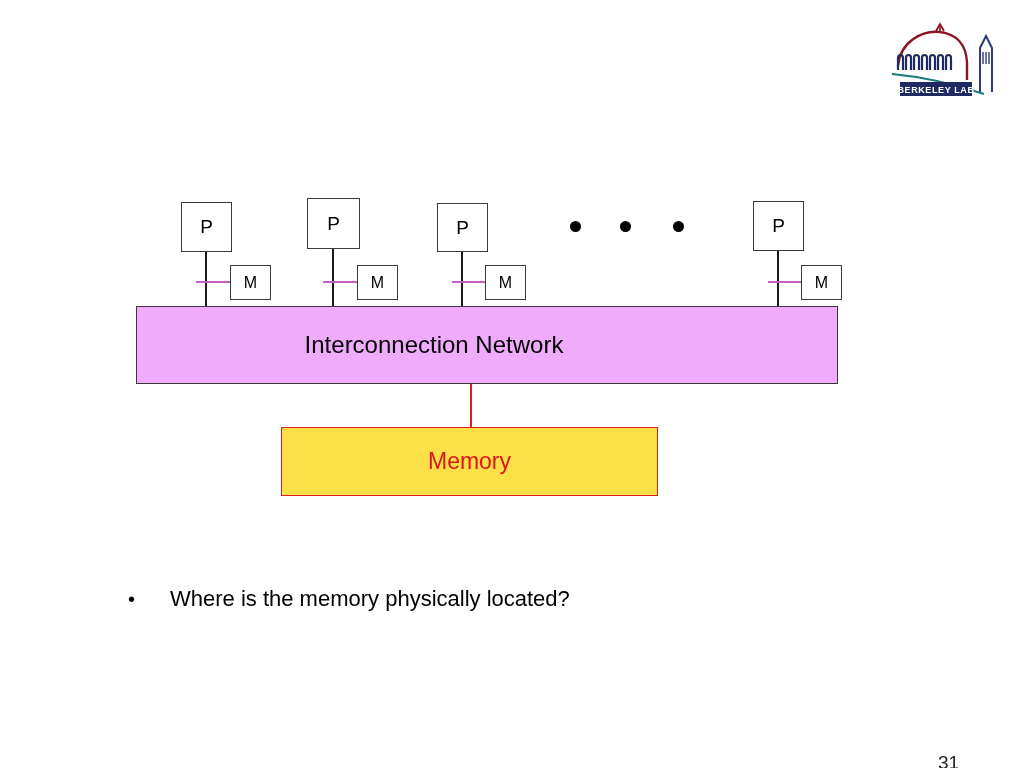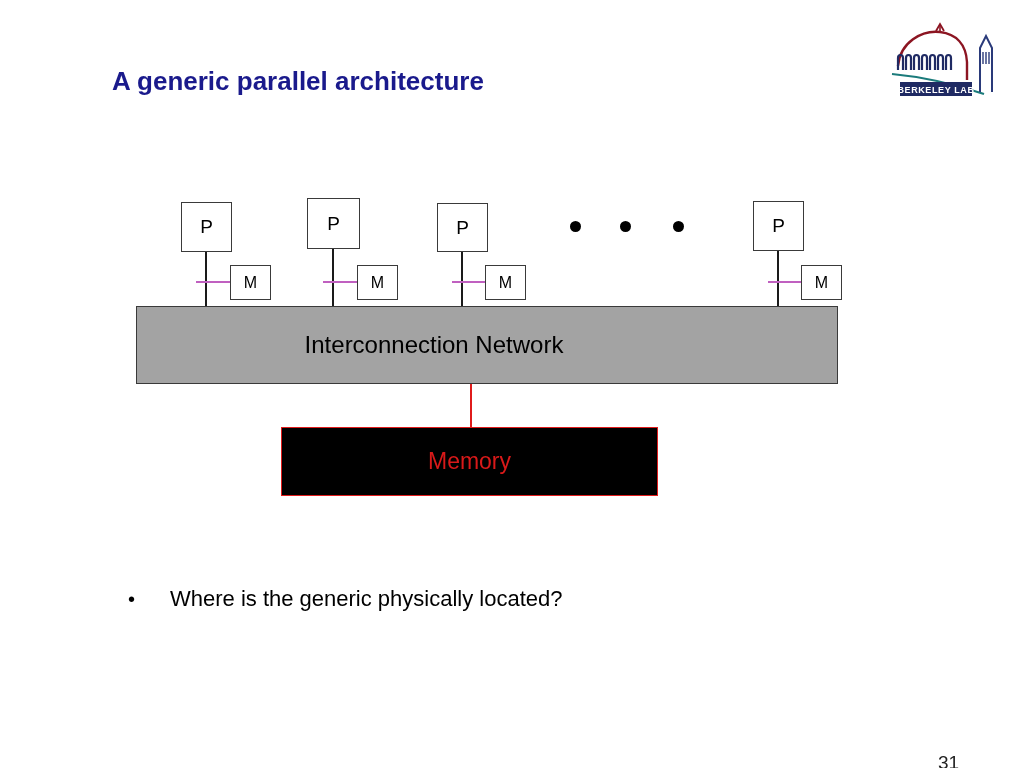--- a/index.html
+++ b/index.html
@@ -64,34 +64,34 @@
     color: #000000;
     font-family: "Liberation Sans", sans-serif;
   }
   .p-box { font-size: 19px; }
   .m-box { font-size: 16px; }
 
   .net-box {
     position: absolute;
     box-sizing: border-box;
     border: 1.8px solid #3a3a3a;
-    background: #a3a3a3;
+    background: #f0abfc;
     display: flex;
     align-items: center;
     justify-content: center;
     font-size: 24px;
     color: #000000;
   }
   .net-label { position: relative; left: -53px; }
 
   .mem-box {
     position: absolute;
     box-sizing: border-box;
     border: 1.6px solid #e01b1b;
-    background: #000000;
+    background: #fde047;
     display: flex;
     align-items: center;
     justify-content: center;
     font-size: 23px;
     color: #d81919;
   }
   .mem-label { position: relative; left: 0px; }
 
   .vline {
     position: absolute;
@@ -140,21 +140,20 @@
     top: 752px;
     font-size: 19px;
     color: #222222;
   }
 </style>
 </head>
 <body>
 
 <div class="slide">
 
-  <div class="slide-title">A generic parallel architecture</div>
 
   <div class="logo">
     <svg width="116" height="84" viewBox="0 0 116 84" xmlns="http://www.w3.org/2000/svg">
 
       <path d="M14 48 C16 24, 38 12, 56 14 C72 16, 82 26, 83 44 L83 62" fill="none" stroke="#8c1522" stroke-width="2.4"></path>
 
       <path d="M52 13 L56 6 L60 13" fill="none" stroke="#8c1522" stroke-width="1.8"></path>
       <line x1="56" y1="6" x2="56" y2="13" stroke="#8c1522" stroke-width="1.6"></line>
 
       <g stroke="#1f2a63" stroke-width="2.2" fill="none">
@@ -224,19 +223,19 @@
         <div class="vline-red" style="left:470px;top:384px;height:43px;background:#e01b1b;"></div>
         <div class="mem-box" style="left:281px;top:427px;width:377px;height:69px;">
           <span class="mem-label">Memory</span>
         </div>
       </div>
   </div>
 
   <div id="bullet-list">
       <div class="bullet-row" style="top:586px;">
          <span class="bullet-mark">•</span>
-         <span class="bullet-text">Where is the generic physically located?</span>
+         <span class="bullet-text">Where is the memory physically located?</span>
        </div>
     </div>
 
   <div class="page-num">31</div>
 
 </div>
 
 </body></html>

